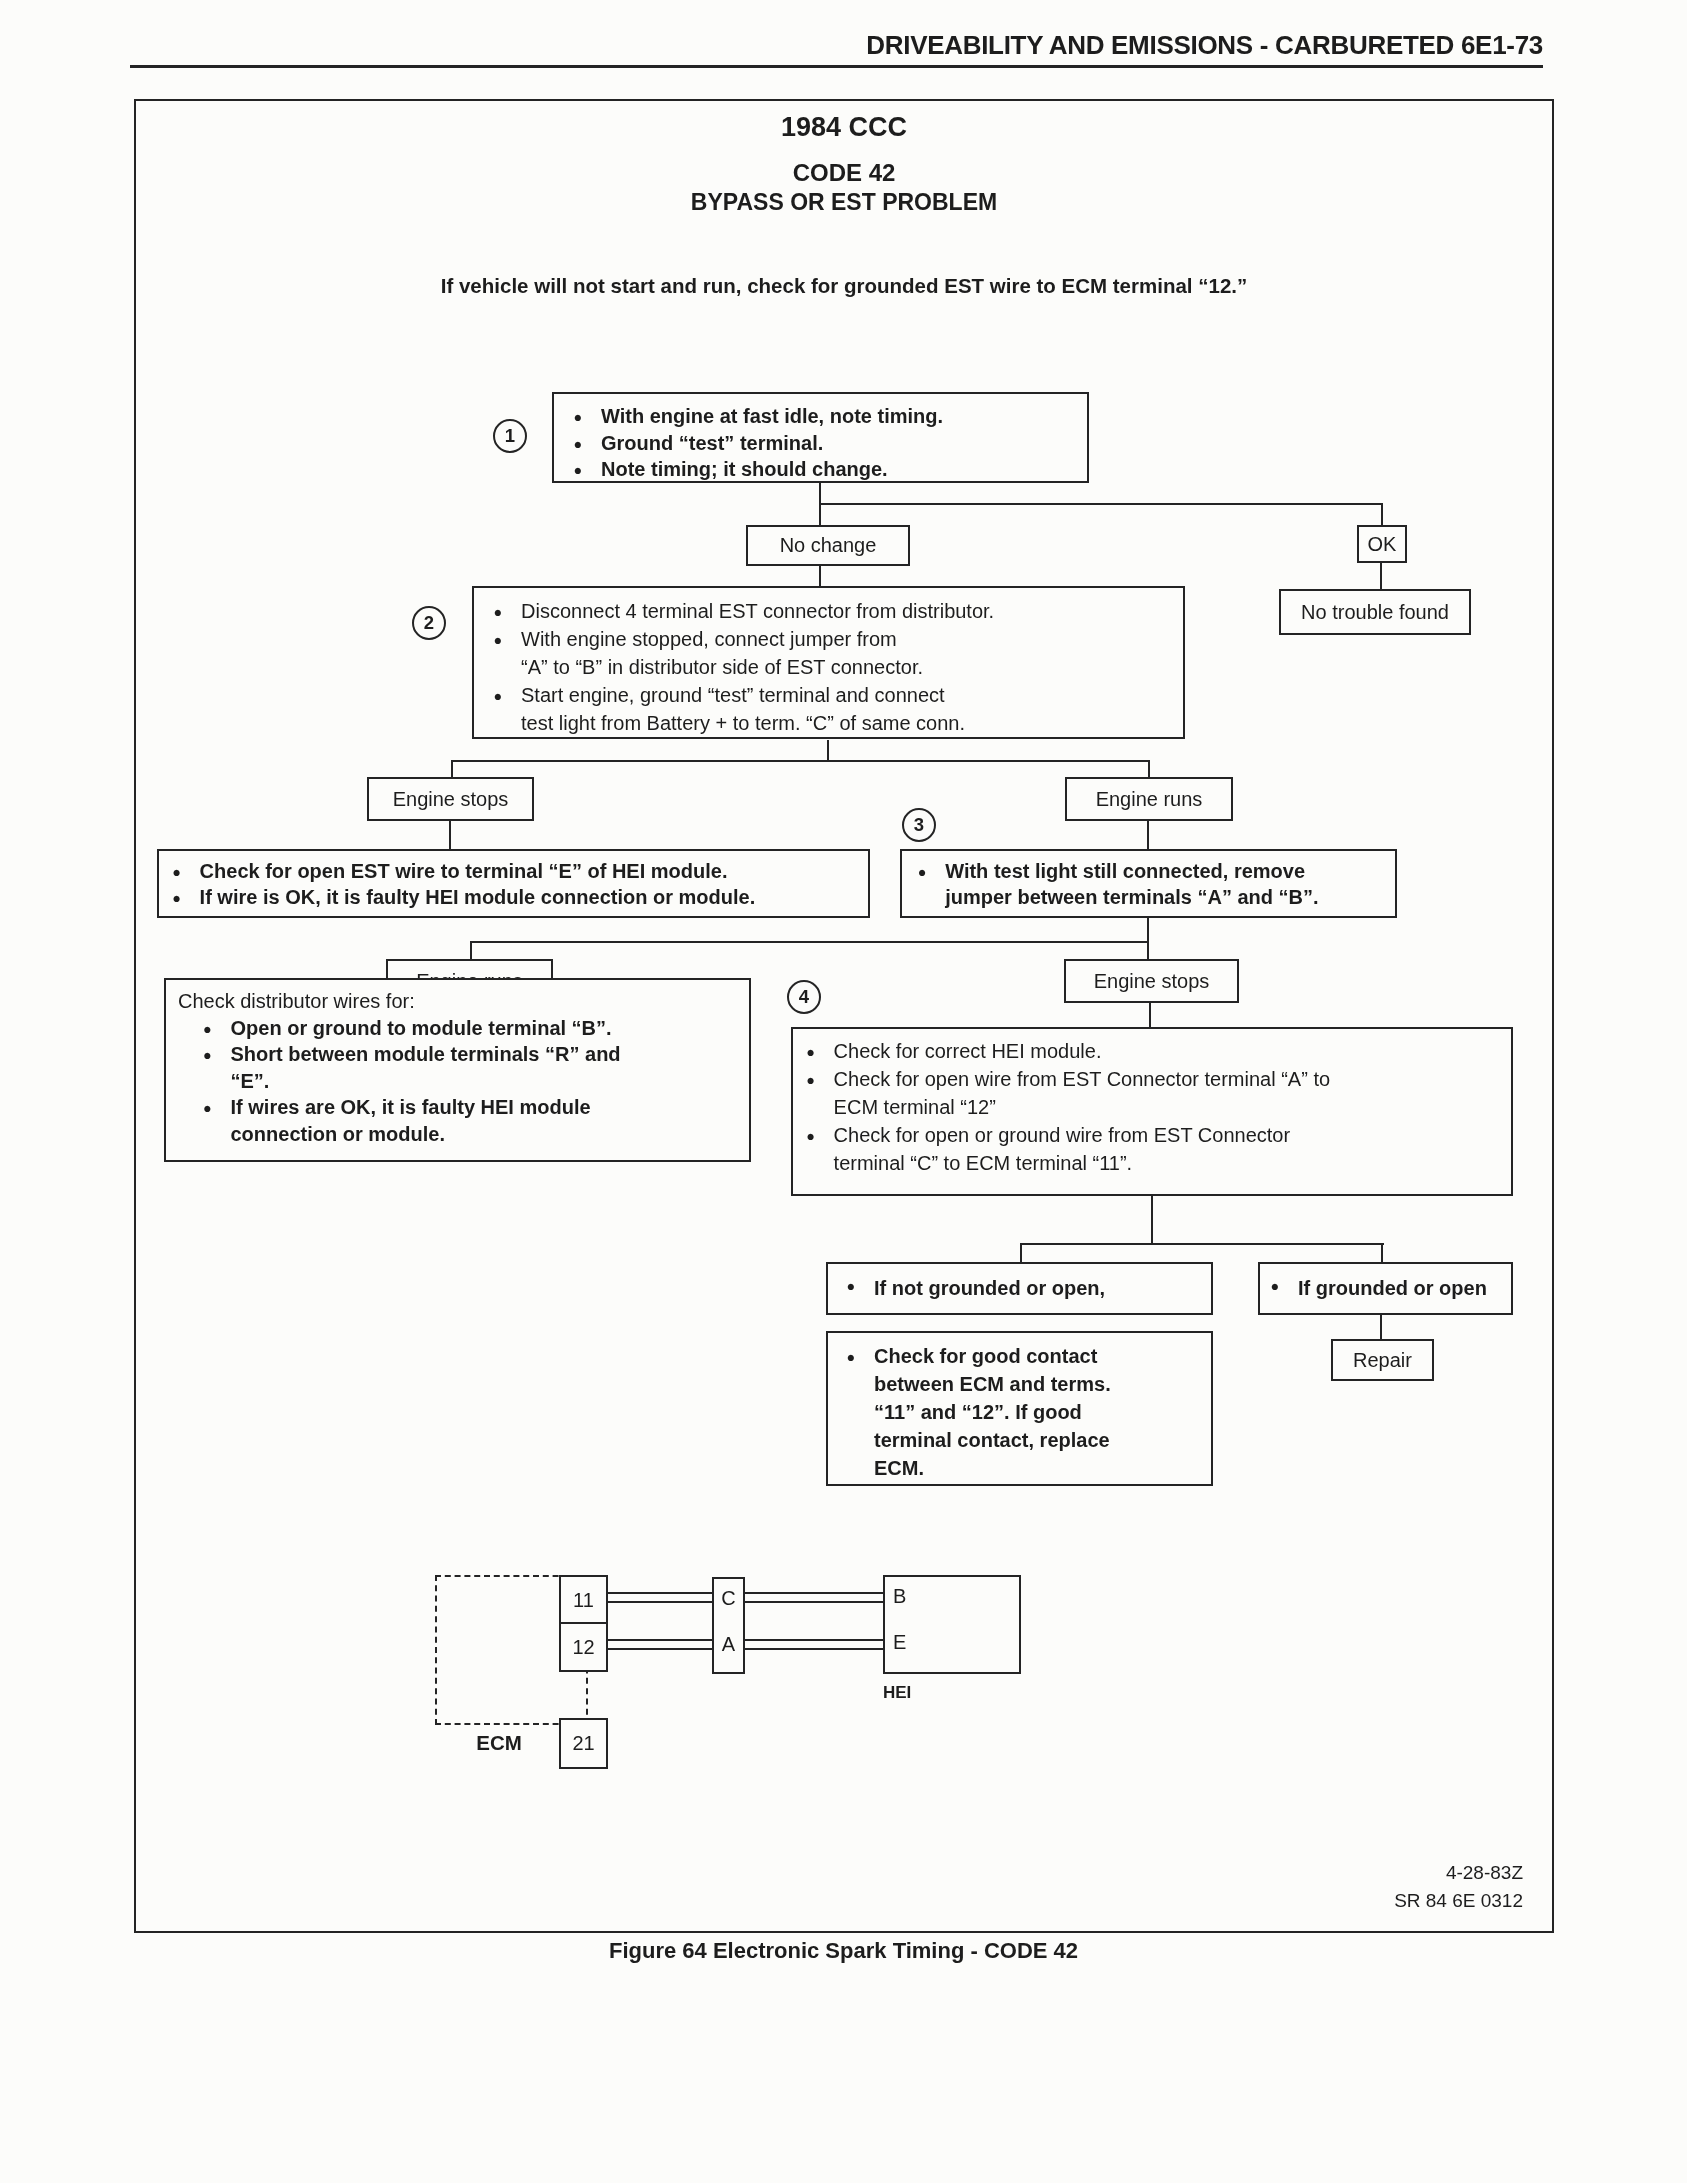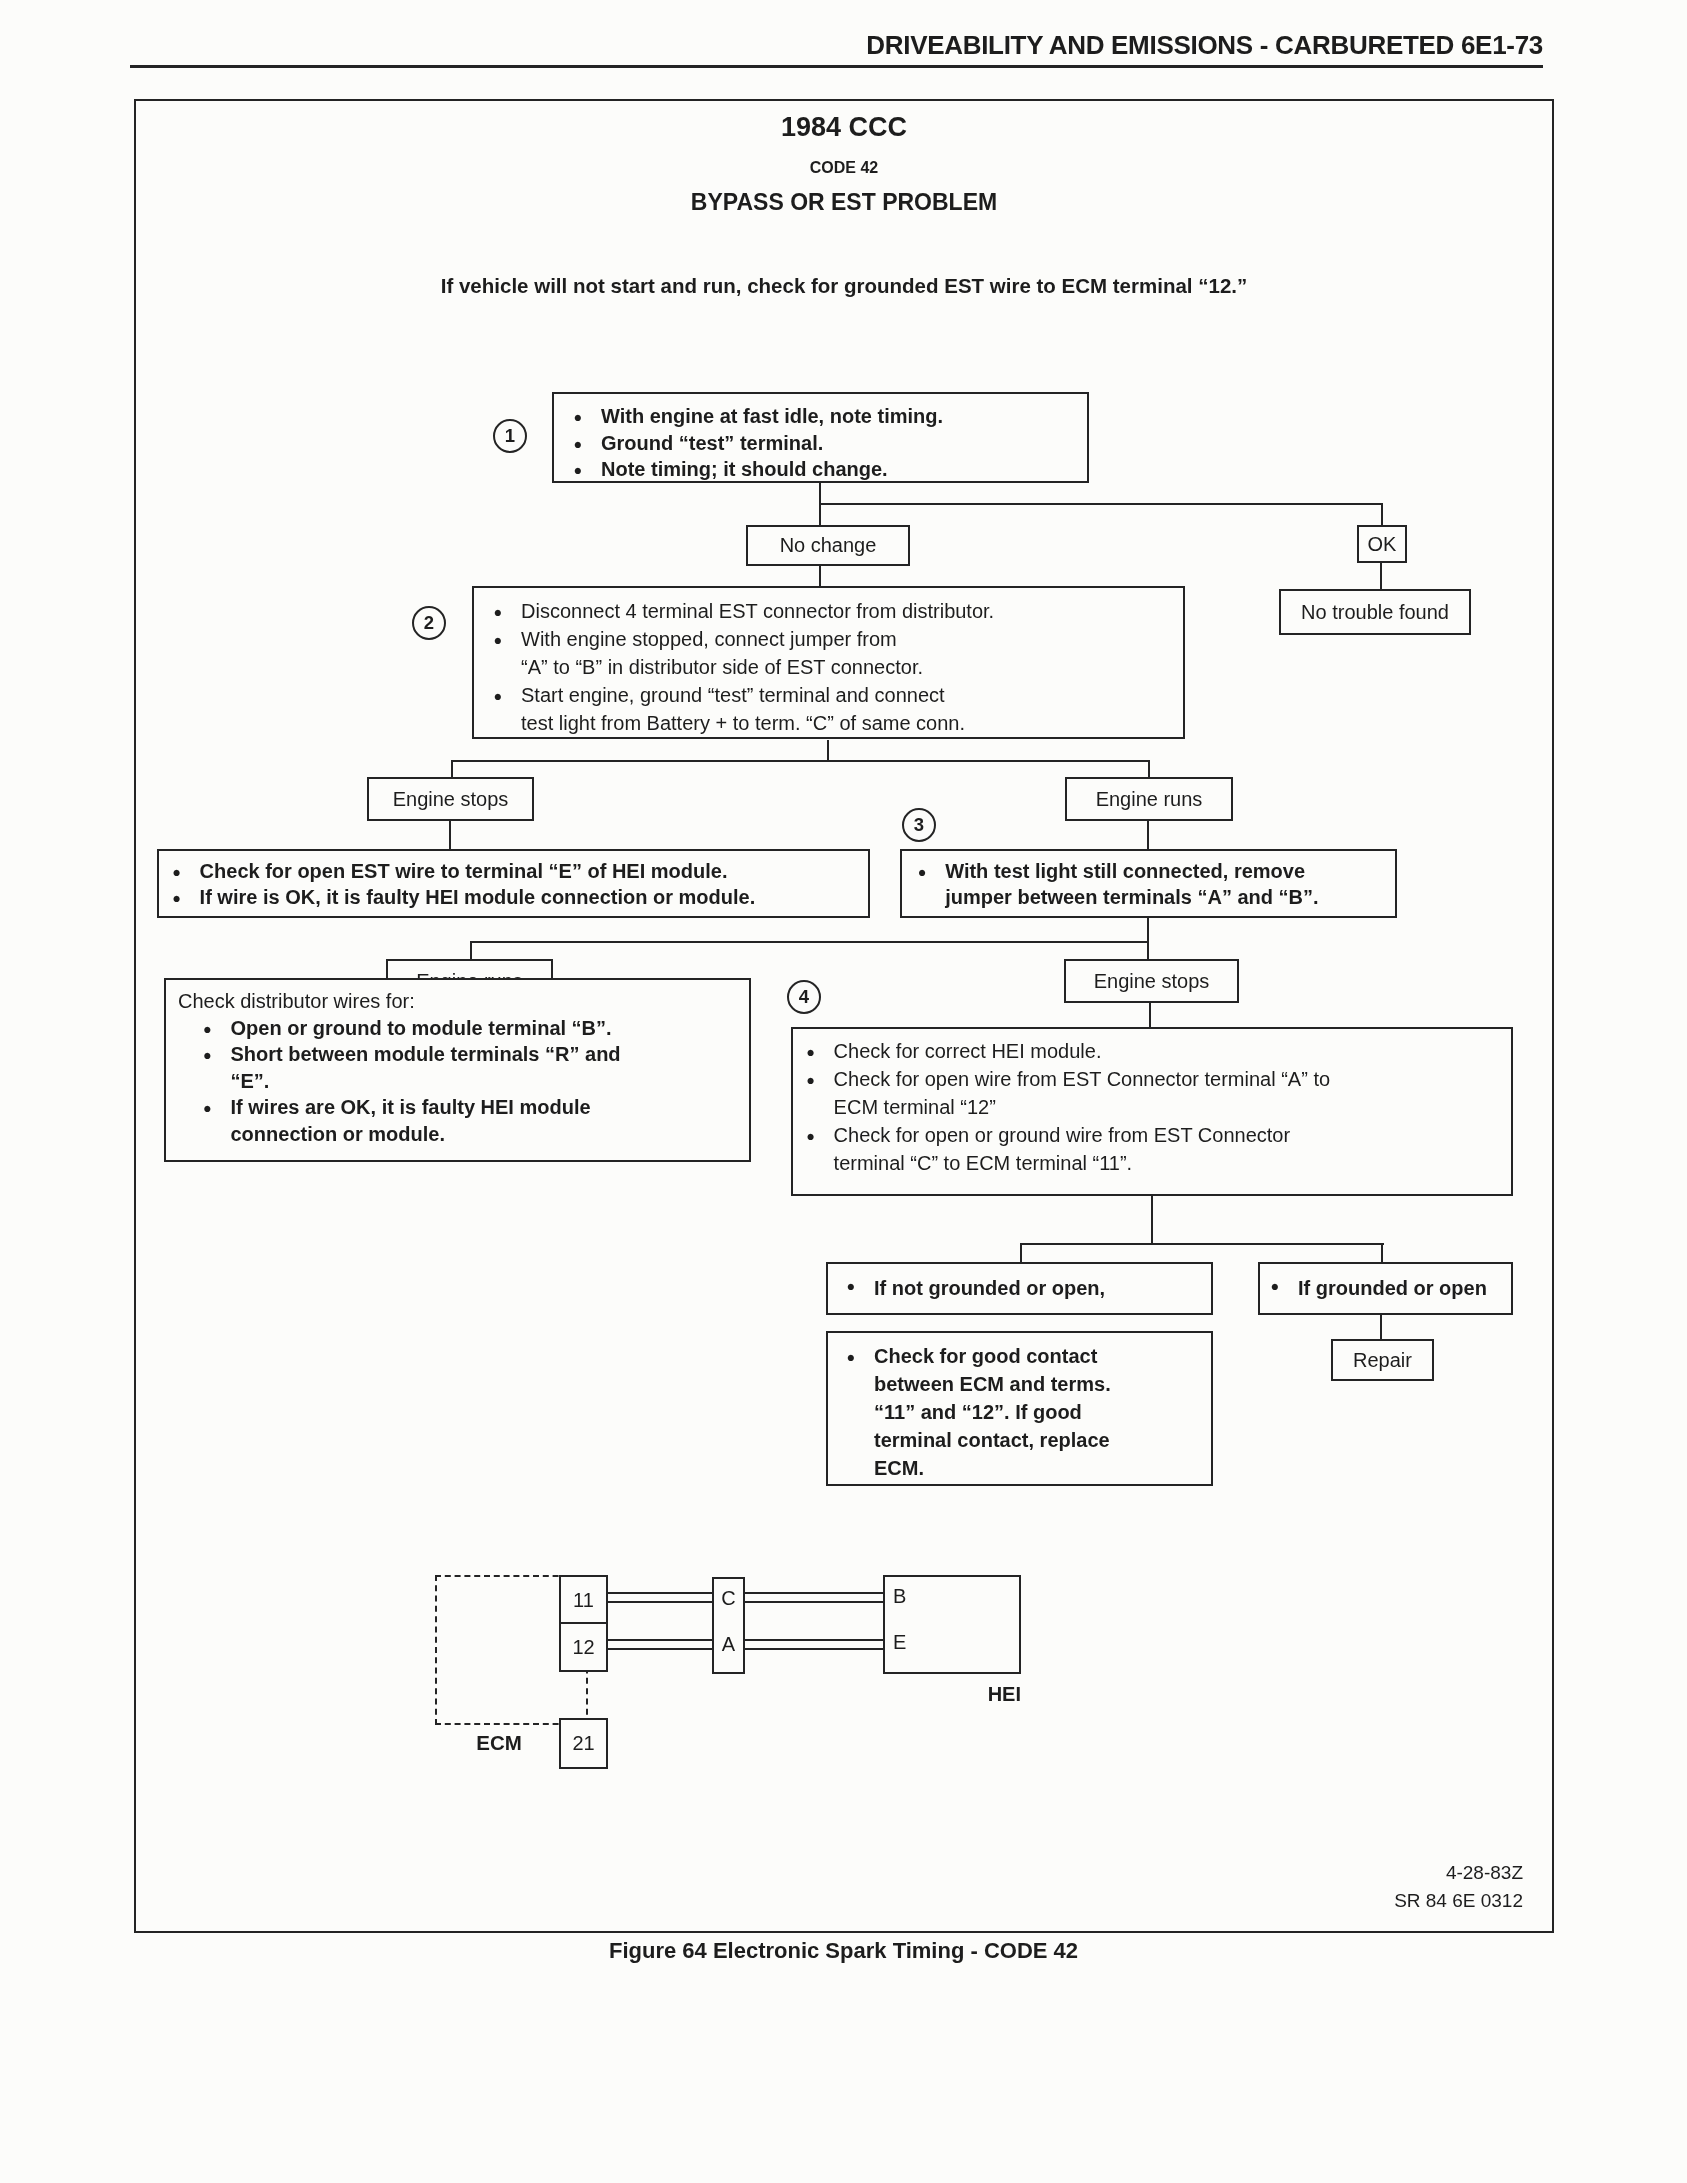--- a/index.html
+++ b/index.html
@@ -29,21 +29,21 @@
 <body>
 
 <div id="page">
 
   <div class="abs header-title">DRIVEABILITY AND EMISSIONS - CARBURETED 6E1-73</div>
   <div class="hline" style="left:130px;top:65px;width:1413px;height:2.6px;"></div>
 
   <div class="box" style="left:134px;top:99px;width:1420px;height:1834px;border-width:2.6px;background:transparent;"></div>
 
   <div class="ctr bold" style="top:112px;font-size:27px;">1984 CCC</div>
-  <div class="ctr bold" style="top:159px;font-size:16px;">CODE 42</div>
+  <div class="ctr bold" style="top:159px;font-size:24px;">CODE 42</div>
   <div class="ctr bold" style="top:189px;font-size:23px;">BYPASS OR EST PROBLEM</div>
   <div class="ctr bold" style="top:274px;font-size:20.5px;">If vehicle will not start and run, check for grounded EST wire to ECM terminal “12.”</div>
 
   <div class="circ bold" style="left:493px;top:419px;">
       <span>1</span>
     </div>
   <div class="box bold lh40" style="left:552px;top:392px;width:537px;height:91px;padding:9.3px 10.6px 0 17px;">
     <div class="bl"><span>With engine at fast idle, note timing.</span></div>
     <div class="bl"><span>Ground “test” terminal.</span></div>
     <div class="bl"><span>Note timing; it should change.</span></div>
@@ -185,20 +185,20 @@
     <span class="abs" style="left:0;top:54px;width:29px;text-align:center;font-size:20px;">A</span>
   </div>
 
   <div class="wire" style="left:745px;top:1592px;width:138px;"></div>
   <div class="wire" style="left:745px;top:1639px;width:138px;"></div>
 
   <div class="box" style="left:883px;top:1575px;width:138px;height:99px;">
     <span class="abs" style="left:8px;top:8px;font-size:20px;">B</span>
     <span class="abs" style="left:8px;top:54px;font-size:20px;">E</span>
   </div>
-  <div class="abs bold" style="left:883px;top:1683px;width:138px;text-align:right;font-size:20px;">HEI</div>
+  <div class="abs bold" style="left:883px;top:1683px;width:138px;text-align:left;font-size:17px;">HEI</div>
 
   <div class="abs refs" style="left:1325px;top:1862px;width:198px;">4-28-83Z</div>
   <div class="abs refs" style="left:1325px;top:1890px;width:198px;">SR 84 6E 0312</div>
   <div class="abs bold" style="left:0;top:1938px;width:1687px;text-align:center;font-size:22px;">Figure 64 Electronic Spark Timing - CODE 42</div>
 
 </div>
 
 
 </body></html>

